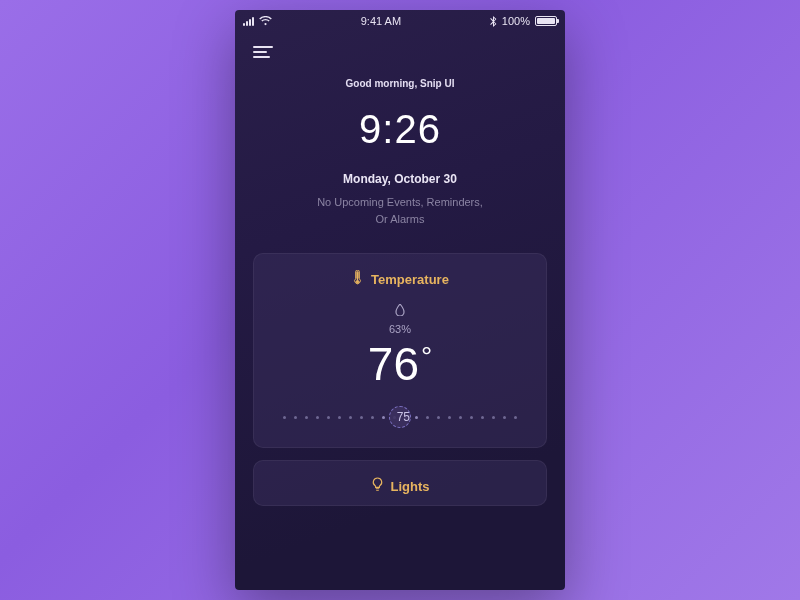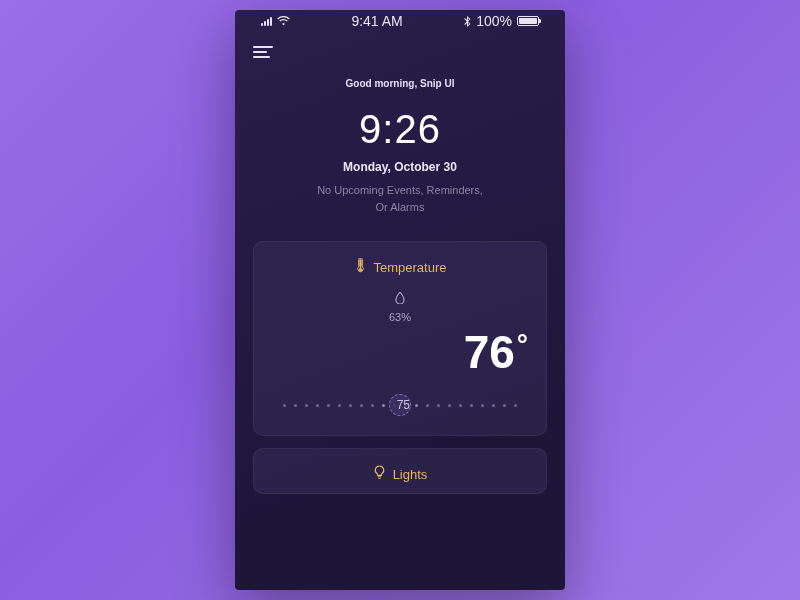--- a/index.html
+++ b/index.html
@@ -19,22 +19,22 @@
     overflow: hidden;
     position: relative;
     color: #fff;
     box-shadow: 0 20px 60px rgba(0,0,0,0.35);
   }
   .status-bar {
     height: 22px;
     display: flex;
     align-items: center;
     justify-content: space-between;
-    padding: 0 26px;
-    font-size: 14px;
+    padding: 0 8px;
+    font-size: 11px;
     font-weight: 500;
     color: #e8e3f2;
   }
   .status-left, .status-right { display: flex; align-items: center; gap: 5px; }
   .signal-bars { display: flex; align-items: flex-end; gap: 1px; height: 9px; }
   .signal-bars span { width: 2px; background: #e8e3f2; border-radius: 1px; }
   .signal-bars span:nth-child(1){height:3px}.signal-bars span:nth-child(2){height:5px}.signal-bars span:nth-child(3){height:7px}.signal-bars span:nth-child(4){height:9px}
   .wifi-icon, .bt-icon { display: inline-flex; }
   .battery { width: 22px; height: 10px; border: 1px solid #e8e3f2; border-radius: 2px; position: relative; }
   .battery::after { content:""; position:absolute; right:-3px; top:2px; width:2px; height:4px; background:#e8e3f2; border-radius:0 1px 1px 0;}
@@ -48,38 +48,38 @@
   .hamburger { width: 20px; height: 12px; display: flex; flex-direction: column; justify-content: space-between; cursor: pointer; }
   .hamburger span { height: 2px; background: #e8e3f2; border-radius: 1px; }
   .hamburger span:nth-child(2){ width: 70%; }
   .hamburger span:nth-child(3){ width: 85%; }
   .header {
     text-align: center;
     padding: 6px 20px 26px;
     color: #e4def2;
   }
   .greeting { font-size: 10px; font-weight: 700; margin-bottom: 18px; color: #e4def2; }
-  .clock { font-size: 40px; font-weight: 300; letter-spacing: 1px; margin-bottom: 8px; color: #fff;}
+  .clock { font-size: 40px; font-weight: 300; letter-spacing: 1px; margin-bottom: 20px; color: #fff;}
   .date { font-size: 12px; font-weight: 600; margin-bottom: 8px; color: #eae5f5;}
   .events { font-size: 11px; line-height: 1.5; color: #8b84a3; max-width: 180px; margin: 0 auto;}
   .cards { padding: 0 18px; display: flex; flex-direction: column; gap: 12px; }
   .card {
     background: rgba(60, 48, 95, 0.45);
     border: 1px solid rgba(255,255,255,0.06);
     border-radius: 10px;
     padding: 16px 18px 18px;
   }
   .card-title {
     display: flex; align-items: center; justify-content: center; gap: 7px;
-    color: #e7b45f; font-size: 13px; font-weight: 400;
+    color: #e7b45f; font-size: 13px; font-weight: 700;
   }
   .card-title svg { width: 13px; height: 15px; }
   .humidity-row { display:flex; align-items:center; justify-content:center; gap:5px; margin-top: 16px; color:#aaa3c4; font-size: 11px; flex-direction: column;}
   .humidity-row svg { width: 10px; height: 12px; }
-  .temp-value { text-align:center; font-size: 46px; font-weight: 700; color:#fff; margin-top: 2px; position: relative; display:flex; justify-content:flex-end;}
+  .temp-value { text-align:center; font-size: 46px; font-weight: 400; color:#fff; margin-top: 2px; position: relative; display:flex; justify-content:center;}
   .temp-value .deg { font-size: 28px; margin-top: 4px; margin-left: 2px; }
   .slider {
     margin-top: 14px;
     position: relative;
     height: 24px;
     display: flex;
     align-items: center;
     justify-content: center;
   }
   .dots {

